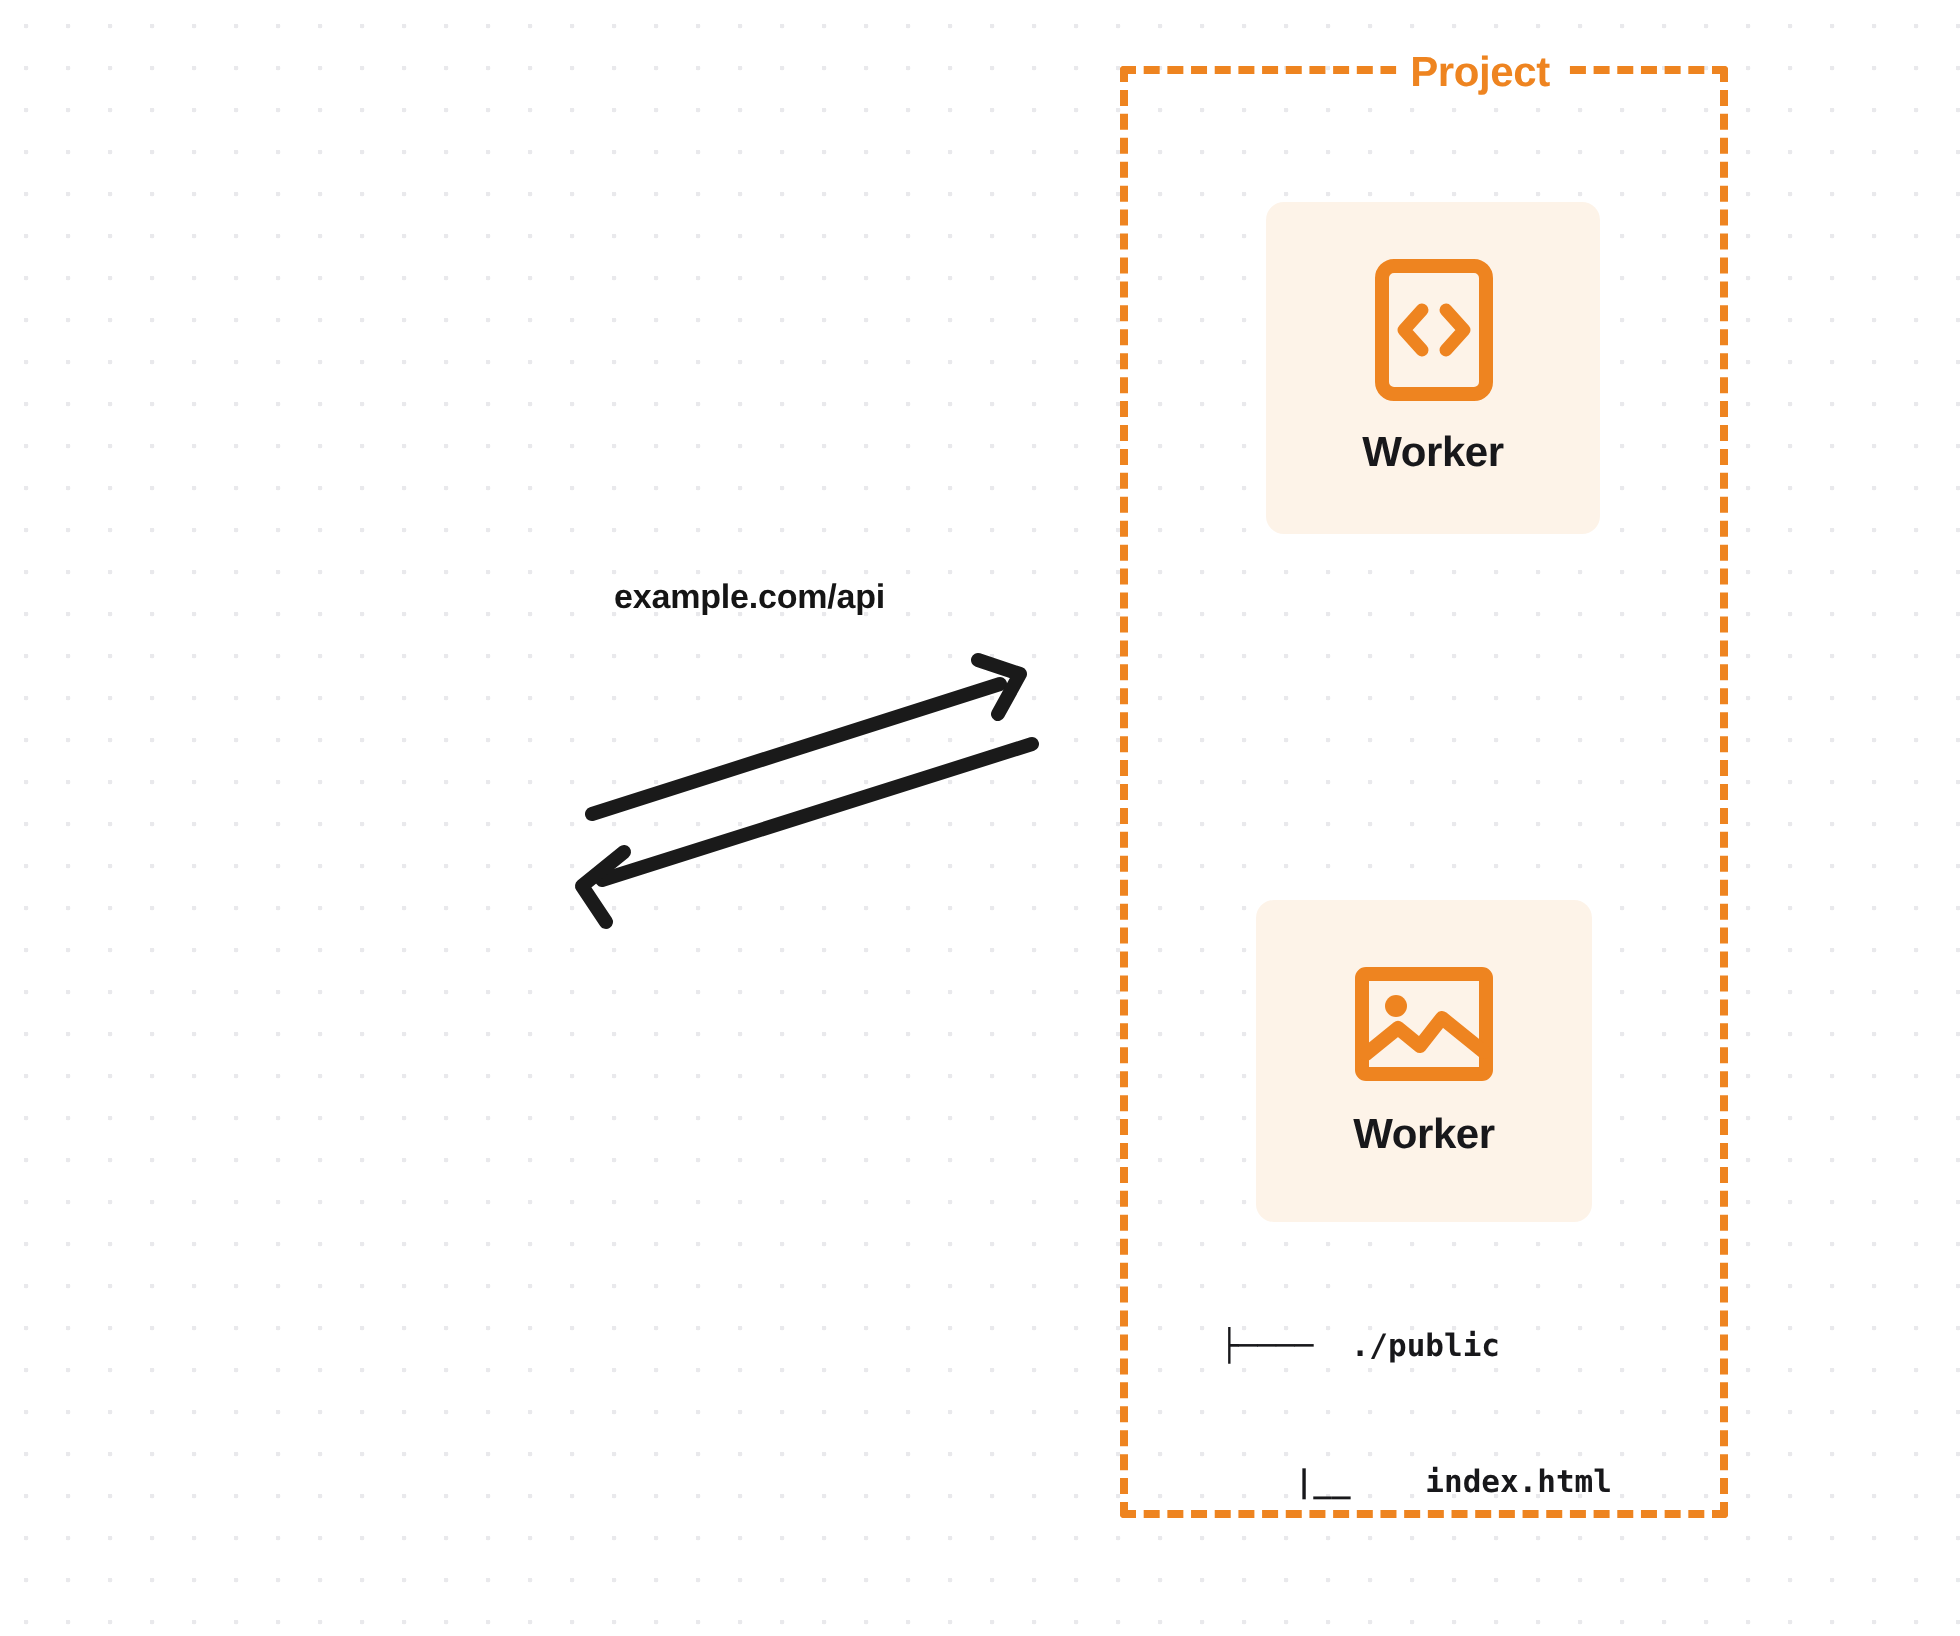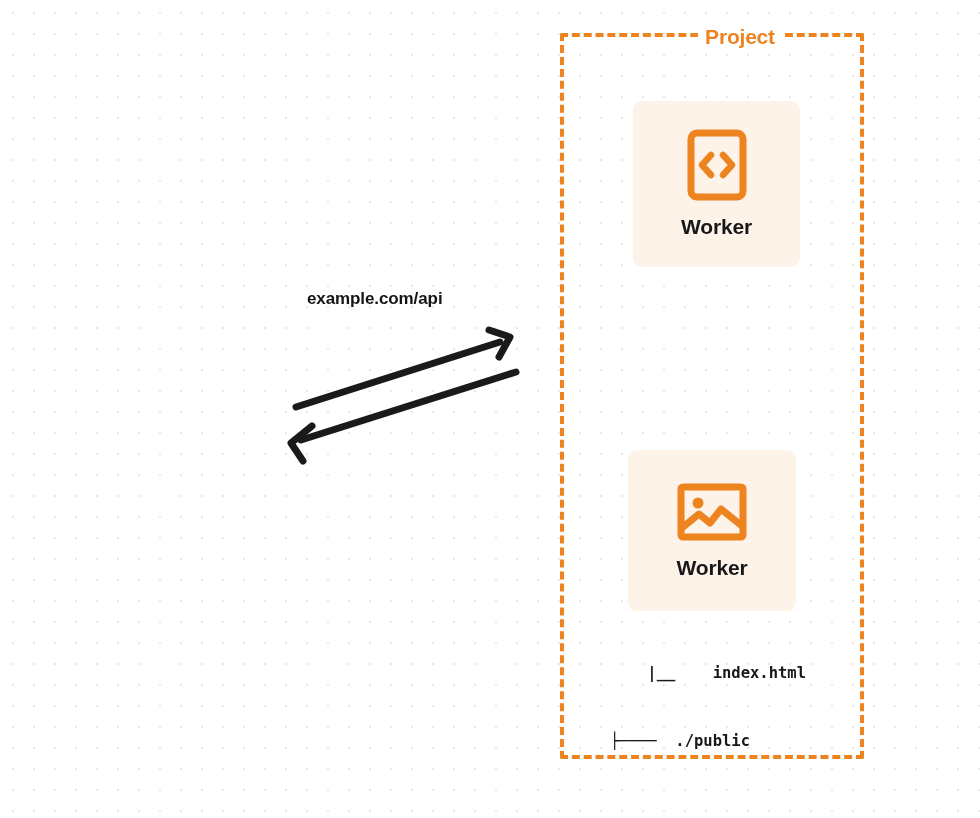--- a/index.html
+++ b/index.html
@@ -177,18 +177,18 @@
   <div class="card card-assets">
     <svg class="card-icon" width="70" height="60" viewBox="0 0 70 60">
       <rect x="4" y="5" width="62" height="50" rx="2" ry="2" fill="none" stroke="#ee8420" stroke-width="7"></rect>
       <circle cx="21" cy="21" r="5.5" fill="#ee8420"></circle>
       <polyline points="6,45 22,32 33,41 44,27 65,44" fill="none" stroke="#ee8420" stroke-width="7" stroke-linecap="round" stroke-linejoin="round"></polyline>
     </svg>
     <span class="card-label">Worker</span>
   </div>
 
   <div class="file-tree">
+    <div>├────  ./public</div>
     <div>    |__    index.html</div>
-    <div>├────  ./public</div>
     
   </div>
 
 </div>
 
 </body></html>

